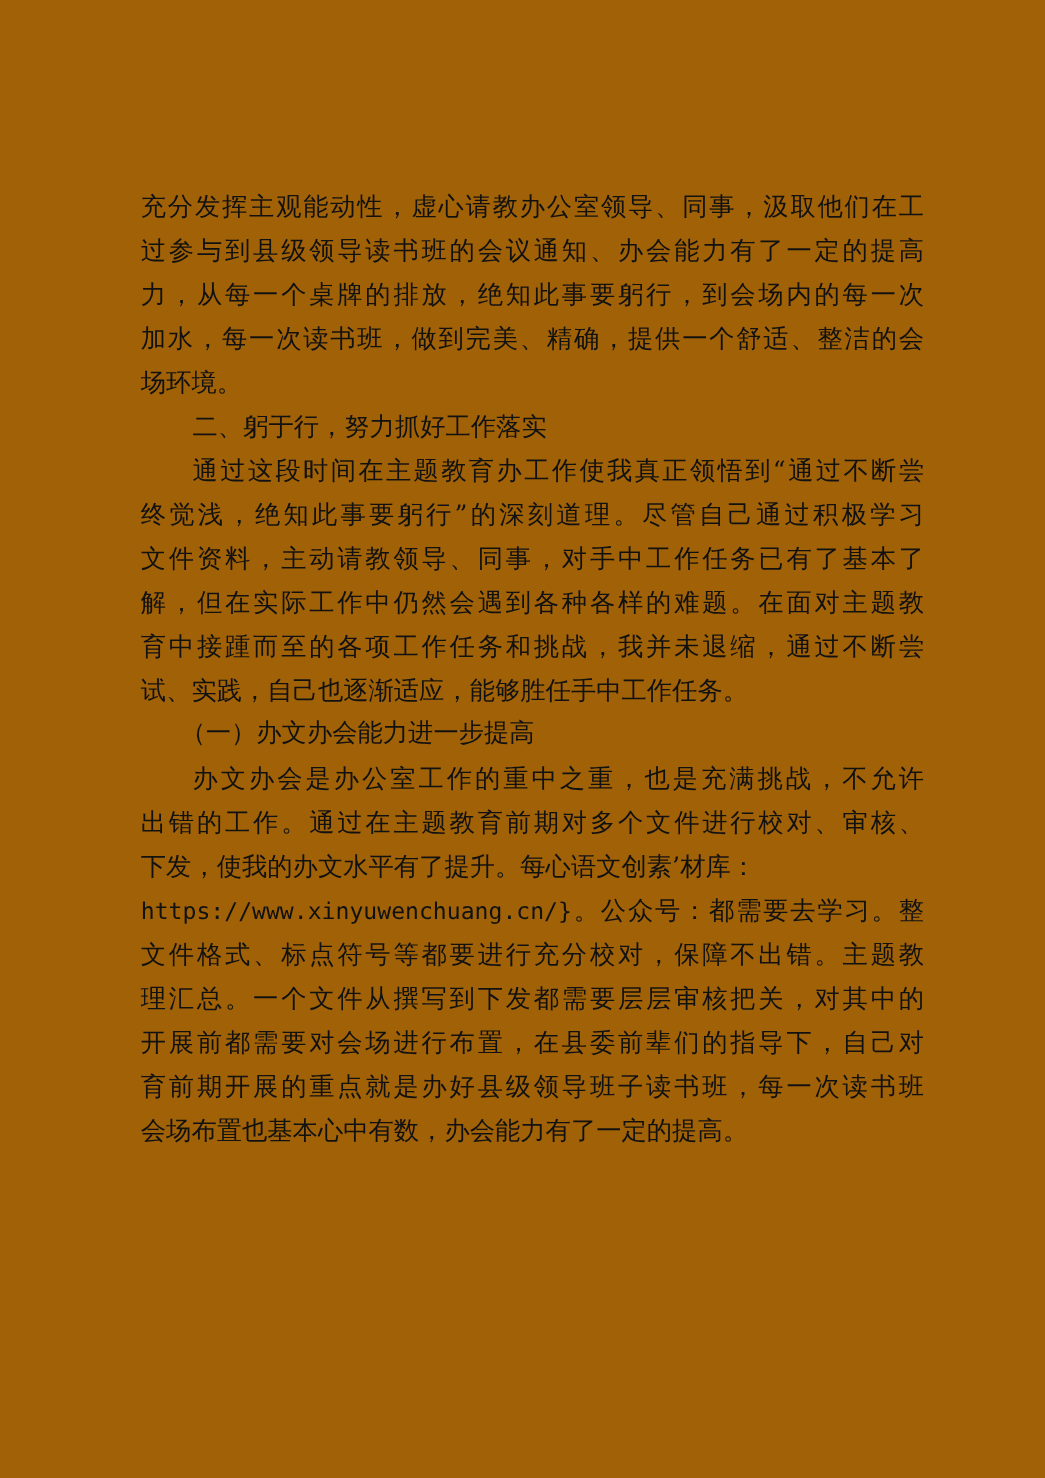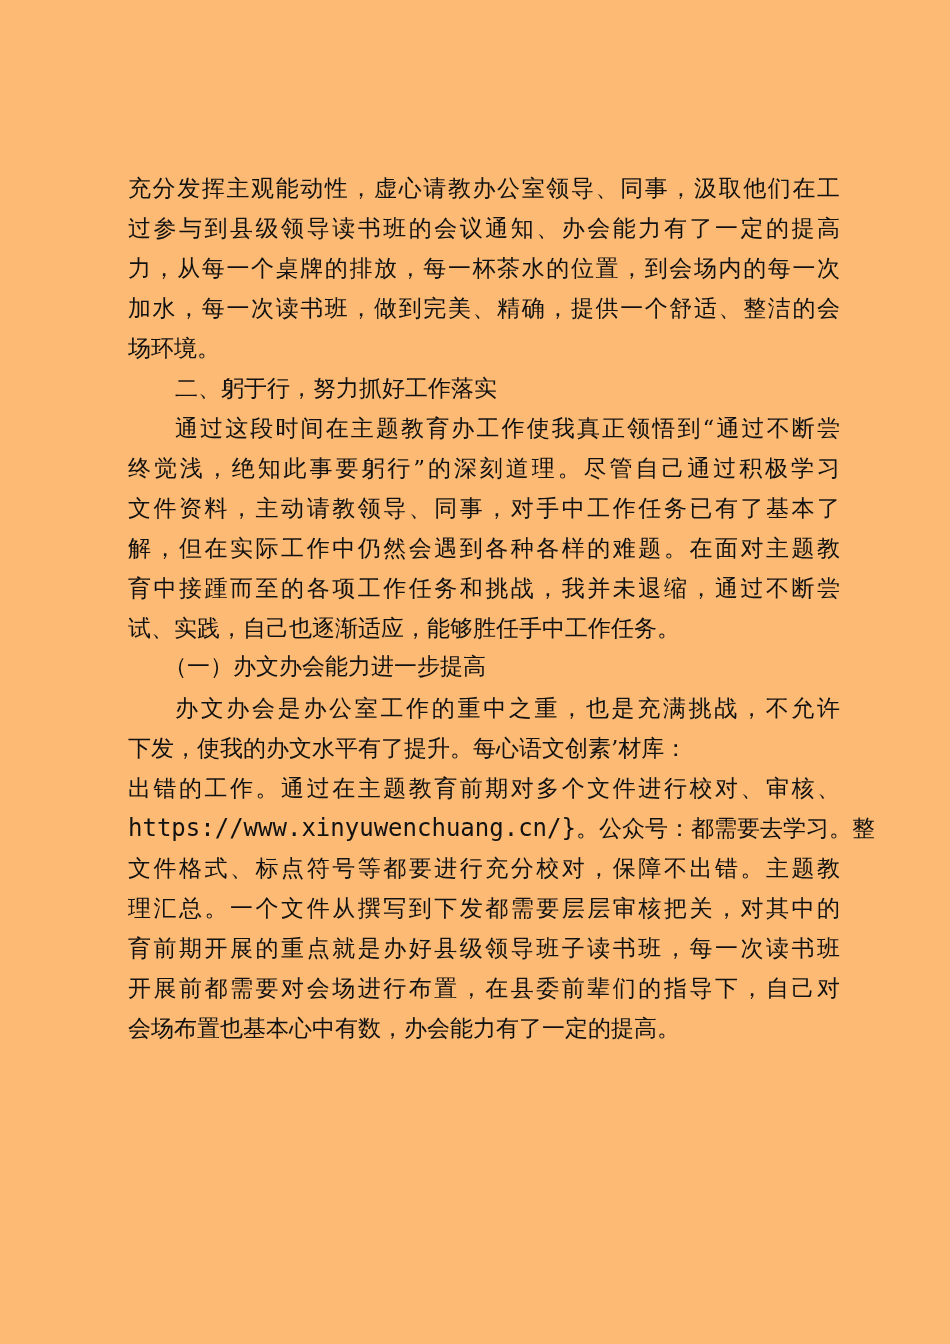--- a/index.html
+++ b/index.html
@@ -1,68 +1,68 @@
 <!DOCTYPE html>
 <html><head>
 <meta charset="utf-8">
 <style>
   html, body { margin: 0; padding: 0; background: #ffffff; }
   body { width: 950px; height: 1344px; position: relative; overflow: hidden; }
   .page {
     position: absolute; left: 0; top: 0; width: 950px; height: 1344px;
-    background: #fdba74;
+    background: #a16207;
   }
   .content {
     position: absolute; left: 128px; top: 168px; width: 712px;
     font-family: "DejaVu Serif", "Liberation Serif", serif;
     font-size: 23px; color: #111111;
   }
   .line {
     height: 40px; line-height: 40px; white-space: nowrap;
     text-align: justify; text-align-last: justify;
     overflow: visible;
   }
   .line.last { text-align-last: left; }
   .indent2 { padding-left: 47px; }
   .indent-paren { padding-left: 36px; font-family: Liberation Mono, monospace; }
-  .mono { font-family: "DejaVu Sans Mono", "Liberation Mono", monospace; font-size: 24px; }
+  .mono { font-family: "DejaVu Sans Mono", "Liberation Mono", monospace; font-size: 21px; }
 </style>
 </head>
 <body>
 
 <div class="page">
   <div class="content">
 
     <div>
       <div class="line">充分发挥主观能动性，虚心请教办公室领导、同事，汲取他们在工</div>
       <div class="line">过参与到县级领导读书班的会议通知、办会能力有了一定的提高</div>
-      <div class="line">力，从每一个桌牌的排放，每一杯茶水的位置，到会场内的每一次</div>
+      <div class="line">力，从每一个桌牌的排放，绝知此事要躬行，到会场内的每一次</div>
       <div class="line">加水，每一次读书班，做到完美、精确，提供一个舒适、整洁的会</div>
       <div class="line last">场环境。</div>
     </div>
 
     <div class="line last indent2">二、躬于行，努力抓好工作落实</div>
 
     <div>
       <div class="line indent2">通过这段时间在主题教育办工作使我真正领悟到“通过不断尝</div>
       <div class="line">终觉浅，绝知此事要躬行”的深刻道理。尽管自己通过积极学习</div>
       <div class="line">文件资料，主动请教领导、同事，对手中工作任务已有了基本了</div>
       <div class="line">解，但在实际工作中仍然会遇到各种各样的难题。在面对主题教</div>
       <div class="line">育中接踵而至的各项工作任务和挑战，我并未退缩，通过不断尝</div>
       <div class="line last">试、实践，自己也逐渐适应，能够胜任手中工作任务。</div>
     </div>
 
     <div class="line last indent-paren">（一）办文办会能力进一步提高</div>
 
     <div>
       <div class="line indent2">办文办会是办公室工作的重中之重，也是充满挑战，不允许</div>
+      <div class="line">出错的工作。通过在主题教育前期对多个文件进行校对、审核、</div>
       <div class="line last">下发，使我的办文水平有了提升。每心语文创素’材库：</div>
-      <div class="line">出错的工作。通过在主题教育前期对多个文件进行校对、审核、</div>
       <div class="line"><span class="mono">https://www.xinyuwenchuang.cn/}</span><span>。公众号：都需要去学习。整</span></div>
       <div class="line">文件格式、标点符号等都要进行充分校对，保障不出错。主题教</div>
       <div class="line">理汇总。一个文件从撰写到下发都需要层层审核把关，对其中的</div>
+      <div class="line">开展前都需要对会场进行布置，在县委前辈们的指导下，自己对</div>
       <div class="line">育前期开展的重点就是办好县级领导班子读书班，每一次读书班</div>
-      <div class="line">开展前都需要对会场进行布置，在县委前辈们的指导下，自己对</div>
       <div class="line last">会场布置也基本心中有数，办会能力有了一定的提高。</div>
     </div>
 
   </div>
 </div>
 
 </body></html>

